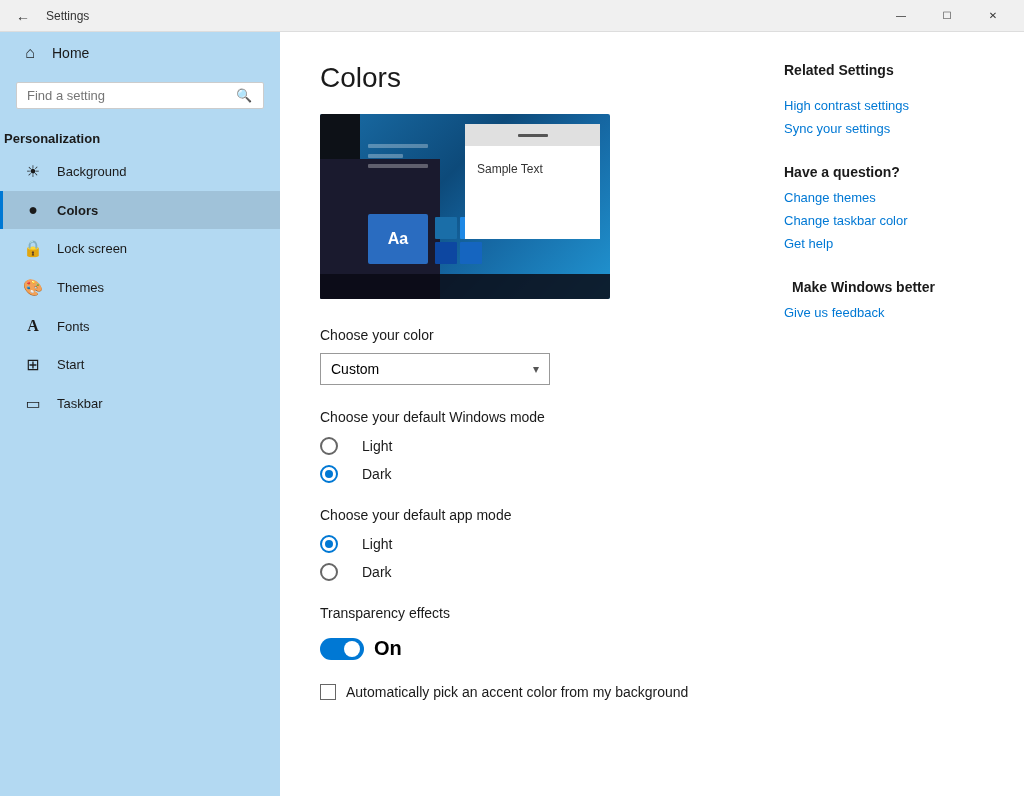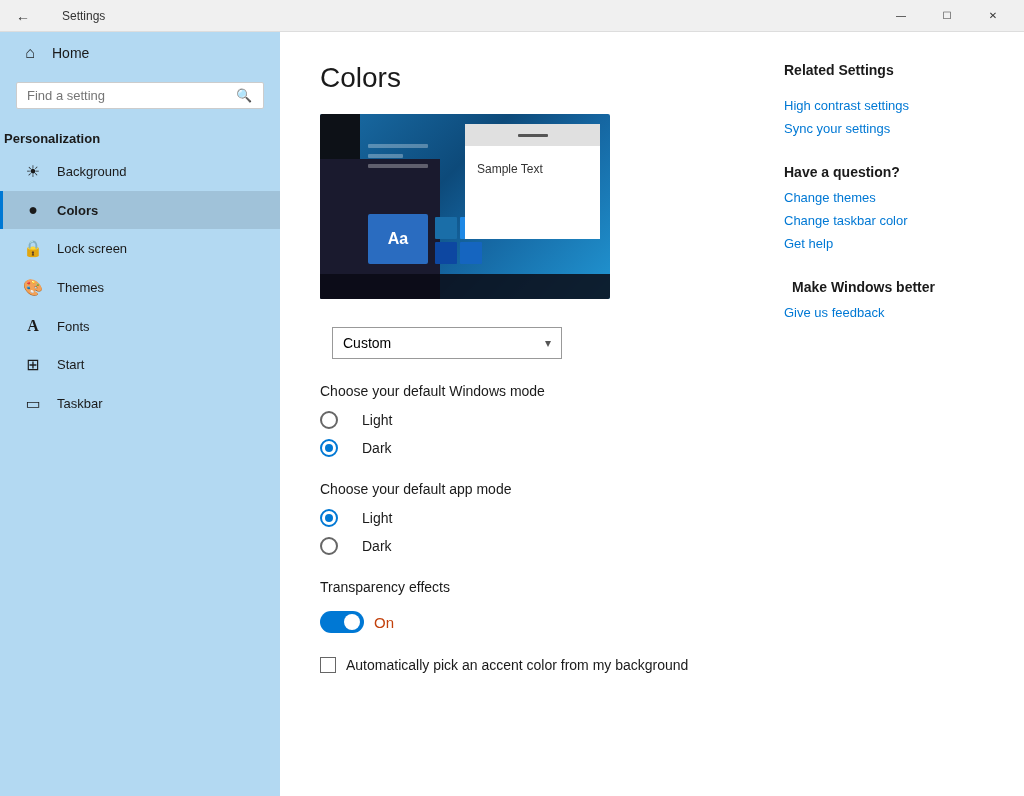--- a/index.html
+++ b/index.html
@@ -18,21 +18,21 @@
     .titlebar-back {
       width: 30px; height: 30px;
       display: flex; align-items: center; justify-content: center;
       cursor: pointer; border-radius: 3px;
       font-size: 14px; color: #333;
     }
     .titlebar-title {
       flex: 1;
       font-size: 12px;
       color: #333;
-      margin-left: 24px;
+      margin-left: 8px;
     }
     .titlebar-controls {
       display: flex; gap: 0;
     }
     .titlebar-btn {
       width: 46px; height: 32px;
       display: flex; align-items: center; justify-content: center;
       cursor: pointer; font-size: 10px; color: #333;
     }
 
@@ -231,21 +231,20 @@
       height: 32px;
       border: 1px solid #999;
       background: white;
       display: flex;
       align-items: center;
       justify-content: space-between;
       padding: 4px 10px;
       cursor: pointer;
       margin-bottom: 24px;
       font-size: 14px;
-      margin-left: 12px;
     }
     .dropdown-arrow { font-size: 12px; color: #555; }
 
     
     .radio-group { margin-bottom: 24px; }
     .radio-group-title {
       font-size: 14px;
       color: #1a1a1a;
       margin-bottom: 12px;
     }
@@ -294,21 +293,21 @@
     }
     .toggle-thumb {
       width: 16px; height: 16px;
       background: white;
       border-radius: 50%;
       position: absolute;
       top: 3px;
       left: 24px;
       transition: left 0.2s;
     }
-    .toggle-state { font-size: 15px; color: #c2410c; }
+    .toggle-state { font-size: 20px; color: #000000; font-weight: bold; }
 
     
     .accent-title {
       font-size: 18px;
       font-weight: 400;
       color: #1a1a1a;
       margin-bottom: 16px;
     }
     .checkbox-row {
       display: flex;
@@ -432,20 +431,21 @@
         </div>
         <div class="preview-white-window">
           <div class="preview-window-titlebar">
             <div class="preview-window-bar"></div>
           </div>
           <div style="padding: 16px 12px; font-size: 12px; color: #333;">Sample Text</div>
         </div>
         <div class="preview-taskbar"></div>
       </div>
 
+      <div class="section-label">Choose your color</div>
       <div class="dropdown">
         <span>Custom</span>
         <span class="dropdown-arrow">▾</span>
       </div>
 
       <div class="radio-group">
         <div class="radio-group-title">Choose your default Windows mode</div>
         <div class="radio-item">
           <div class="radio-outer"></div>
           <span class="radio-label">Light</span>

